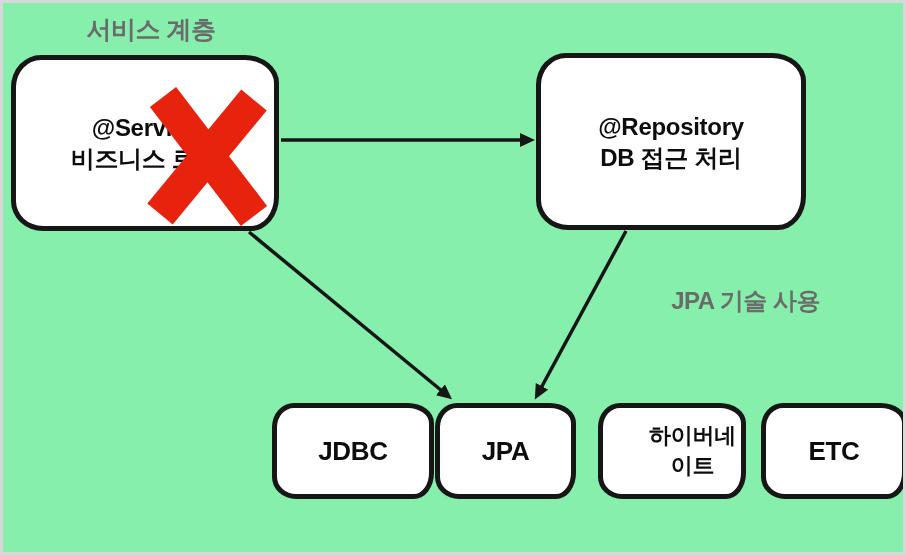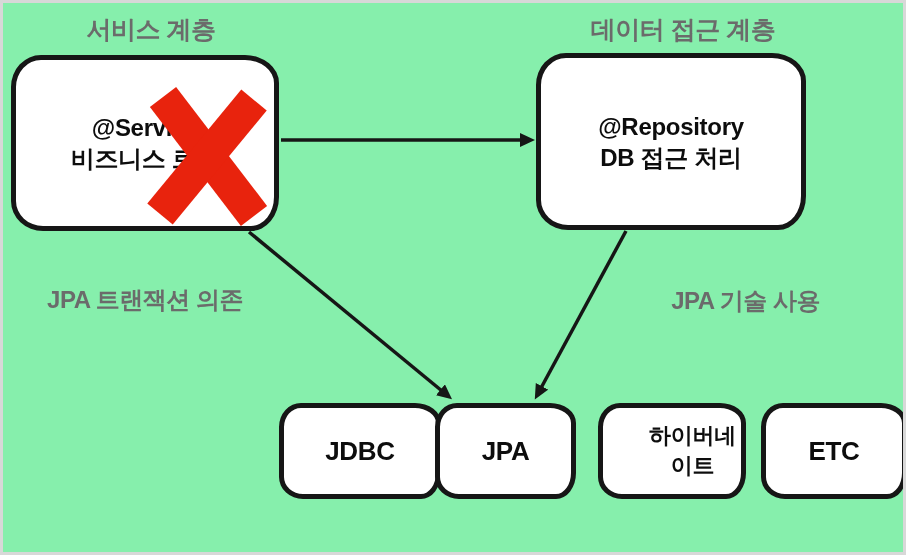--- a/index.html
+++ b/index.html
@@ -64,21 +64,21 @@
   .edge-label-left  { left: 22px;  top: 281px; width: 240px; }
   .edge-label-right { left: 577px; top: 282px; width: 240px; text-align: right; }
 
   .tech-box {
     top: 400px;
     height: 96px;
     border-radius: 22px 26px 20px 24px / 24px 20px 26px 22px;
     font-size: 26px;
     letter-spacing: -0.3px;
   }
-  .tech-jdbc      { left: 276px; width: 162px; }
+  .tech-jdbc      { left: 269px; width: 162px; }
   .tech-jpa       { left: 432px; width: 141px; }
   .tech-hibernate { left: 595px; width: 148px; font-size: 22px; padding-left: 41px; }
   .tech-etc       { left: 758px; width: 146px; }
 
   .caption {
     position: absolute;
     left: 420px;
     top: 520px;
     width: 320px;
     font-size: 24px;
@@ -99,33 +99,31 @@
     z-index: 5;
   }
 </style>
 </head>
 <body>
 
 <div class="canvas">
 
   <div class="layer-heading heading-service">서비스 계층</div>
 
-  <div class="layer-heading heading-data">데이터 접근 계층</div>
 
   <div class="sketch-box big-box box-service">
     <div>@Service</div>
     <div>비즈니스 로직</div>
   </div>
 
   <div class="sketch-box big-box box-repository">
     <div>@Repository</div>
     <div>DB 접근 처리</div>
   </div>
 
-  <div class="edge-label edge-label-left">JPA 트랜잭션 의존</div>
 
   <div class="edge-label edge-label-right">JPA 기술 사용</div>
 
   <div class="sketch-box tech-box tech-jdbc">
     <div>JDBC</div>
   </div>
 
   <div class="sketch-box tech-box tech-jpa">
     <div>JPA</div>
   </div>

